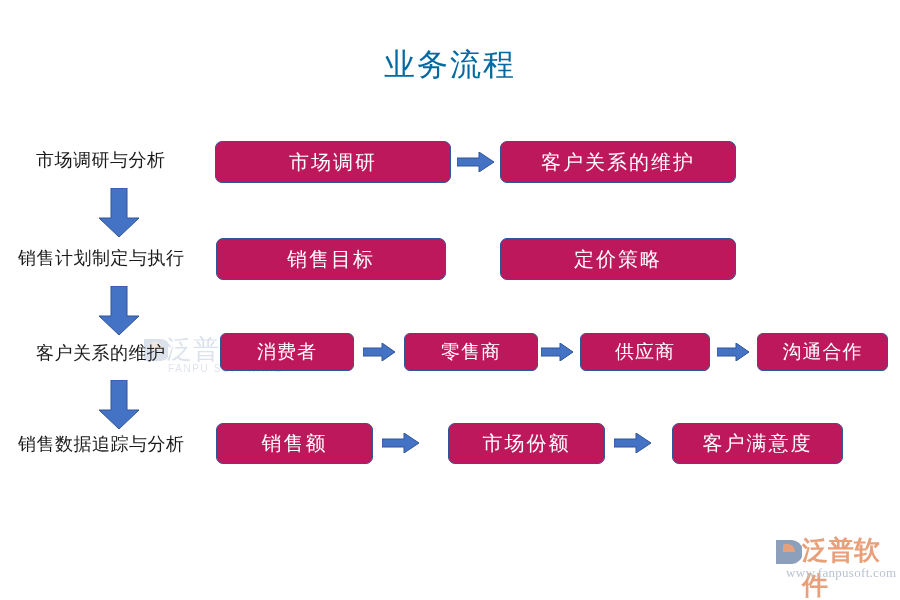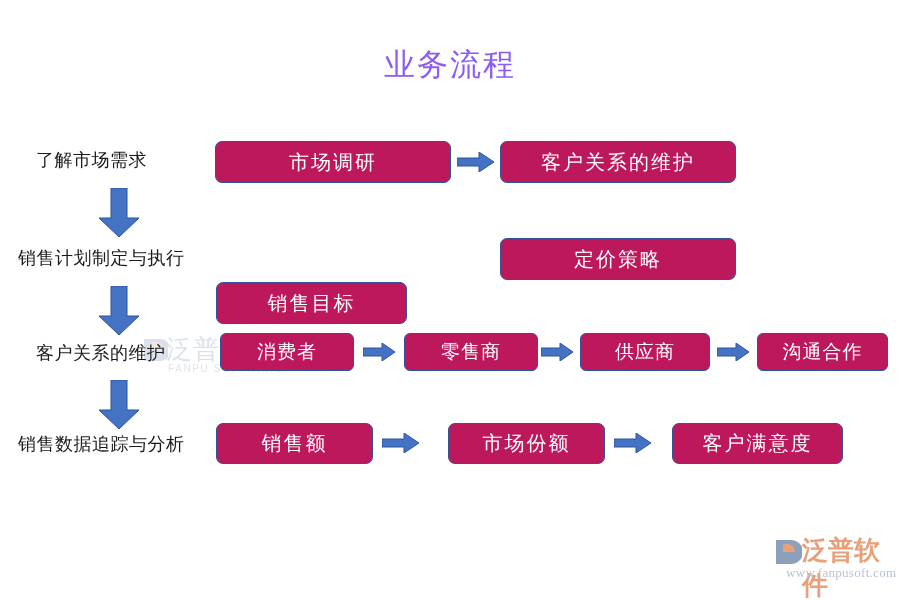--- a/index.html
+++ b/index.html
@@ -23,21 +23,21 @@
 
   
   .title {
     position: absolute;
     left: 0;
     top: 44px;
     width: 900px;
     text-align: center;
     font-size: 31px;
     letter-spacing: 2px;
-    color: #8b5cf6;
+    color: #0369a1;
     font-family: "Liberation Serif", "DejaVu Serif", serif;
   }
 
   
   .row-label {
     position: absolute;
     font-size: 18px;
     color: #1a1a1a;
     white-space: nowrap;
     letter-spacing: 0.5px;
@@ -156,37 +156,37 @@
 
   <div class="watermark">
     <svg class="wm-mark" viewBox="0 0 28 28">
       <path d="M4 3 L20 3 A9 9 0 0 1 20 25 L4 25 Z" fill="#8aa0c0"></path>
       <path d="M10 8 A7 7 0 0 1 22 14 L10 14 Z" fill="#d8b49a"></path>
     </svg>
     <div class="wm-cn">泛普软件</div>
     <div class="wm-en">FANPU SOFTWARE</div>
   </div>
 
-  <div class="row-label" style="left:36px; top:148px;">了解市场需求</div>
+  <div class="row-label" style="left:36px; top:148px;">市场调研与分析</div>
 
   <div class="node" style="left:215px; top:141px; width:236px; height:42px;">市场调研</div>
 
   <svg class="h-arrow" style="left:457px; top:152px;" width="38" height="20" viewBox="0 0 38 20">
     <path d="M0 6 L22 6 L22 0 L37 10 L22 20 L22 14 L0 14 Z" fill="#4472c4" stroke="#2f5597" stroke-width="1"></path>
   </svg>
 
   <div class="node" style="left:500px; top:141px; width:236px; height:42px;">客户关系的维护</div>
 
   <svg class="v-arrow" style="left:98px; top:188px;" width="42" height="50" viewBox="0 0 42 50">
     <path d="M13 0 L29 0 L29 30 L41 30 L21 49 L1 30 L13 30 Z" fill="#4472c4" stroke="#2f5597" stroke-width="1"></path>
   </svg>
 
   <div class="row-label" style="left:18px; top:246px;">销售计划制定与执行</div>
 
-  <div class="node" style="left:216px; top:238px; width:191px; height:42px;margin-top:44px;">销售目标</div>
+  <div class="node" style="left:216px; top:238px; width:230px; height:42px;">销售目标</div>
 
   <div class="node" style="left:500px; top:238px; width:236px; height:42px;">定价策略</div>
 
   <svg class="v-arrow" style="left:98px; top:286px;" width="42" height="50" viewBox="0 0 42 50">
     <path d="M13 0 L29 0 L29 30 L41 30 L21 49 L1 30 L13 30 Z" fill="#4472c4" stroke="#2f5597" stroke-width="1"></path>
   </svg>
 
   <div class="row-label" style="left:36px; top:341px;">客户关系的维护</div>
 
   <div class="node small" style="left:220px; top:333px; width:134px; height:38px;">消费者</div>

